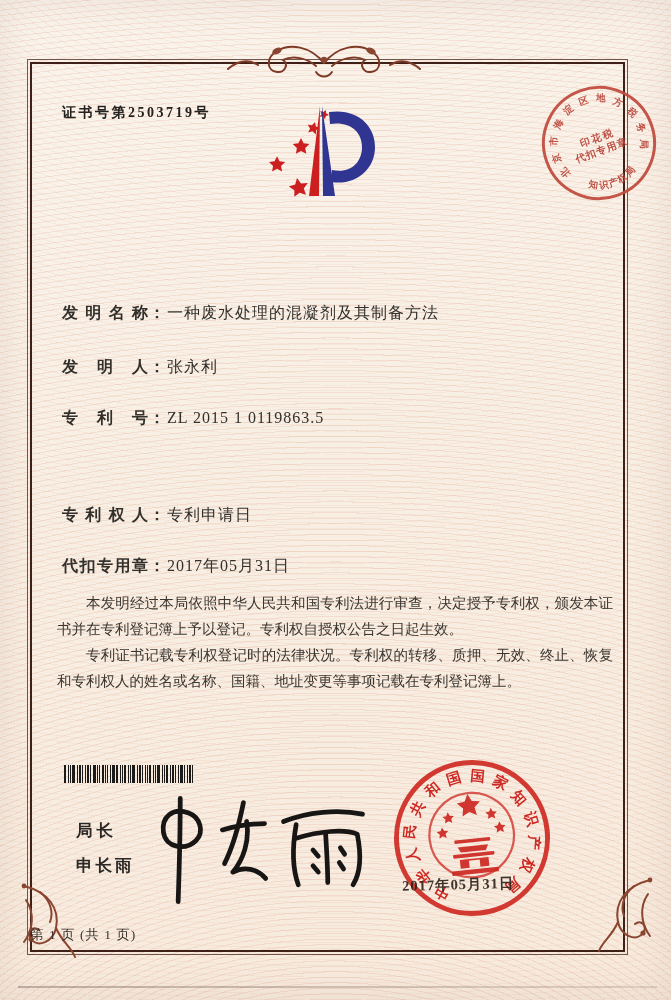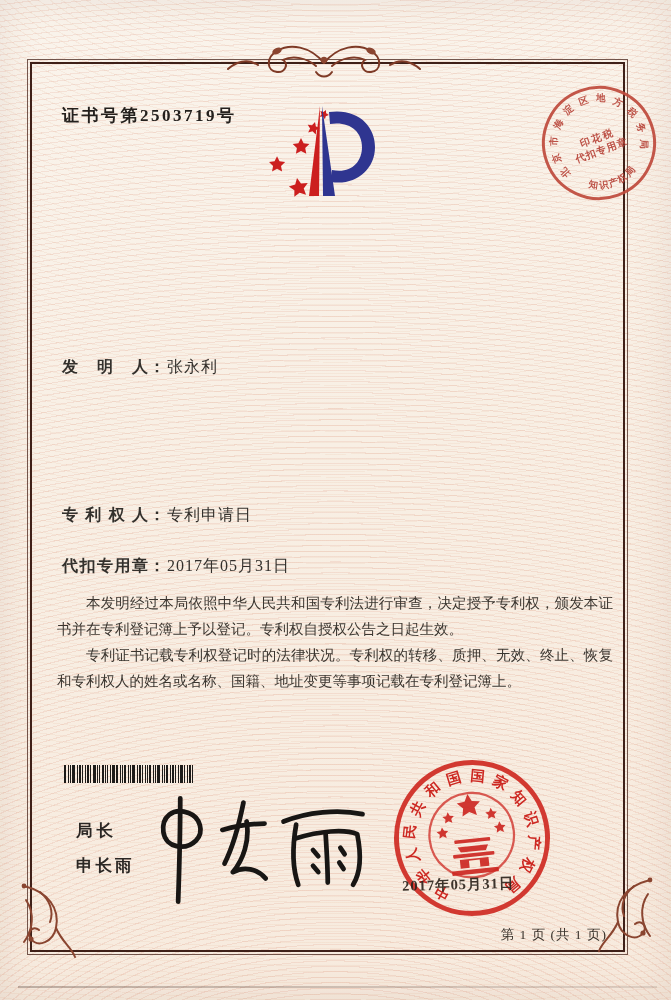--- a/index.html
+++ b/index.html
@@ -18,21 +18,21 @@
       repeating-radial-gradient(120% 55% at 50% 118%, rgba(214,120,96,.15) 0 1.5px, rgba(0,0,0,0) 1.5px 8px),
       repeating-radial-gradient(140% 60% at 50% -15%, rgba(214,140,96,.09) 0 1.5px, rgba(0,0,0,0) 1.5px 9px);
     z-index:0;
   }
   .frame {
     position:absolute; left:30px; top:62px; width:595px; height:890px;
     border:2.5px solid #3f2018; outline:1px solid rgba(70,35,25,.75); outline-offset:2px;
     z-index:1;
   }
   .cert-no {
-    position:absolute; left:62px; top:104px; font-size:17px; letter-spacing:2.5px;
+    position:absolute; left:62px; top:104px; font-size:14px; letter-spacing:2.5px;
     color:#24201d; font-weight:600; z-index:3;
   }
   .logo { position:absolute; left:263px; top:100px; width:118px; height:108px; z-index:3; }
   .title {
     position:absolute; left:30px; top:212px; width:595px; text-align:center;
     font-size:34px; font-weight:700; letter-spacing:20px; padding-left:20px;
     color:#171513; z-index:3;
   }
   .field { position:absolute; left:62px; font-size:16px; color:#33302c; z-index:3; white-space:nowrap; }
   .flabel { display:inline-block; width:86px; text-align:justify; text-align-last:justify; font-weight:600; }
@@ -70,21 +70,21 @@
     transform:rotate(-20deg); opacity:.92;
   }
   .seal-tax .ring { position:absolute; inset:2px; border:3px solid #bf4a3c; border-radius:50%; }
   .seal-tax .arc-char { position:absolute; font-size:9.5px; font-weight:700; color:#b8453a;
     line-height:1; pointer-events:none; }
   .seal-tax .ctr { position:absolute; left:0; width:100%; text-align:center;
     color:#b8453a; font-weight:700; }
   .ctr1 { top:47px; font-size:10px; letter-spacing:2px; }
   .ctr2 { top:60px; font-size:10px; letter-spacing:1px; }
   .page-footer {
-    position:absolute; left:30px; top:926px; width:577px; text-align:right;
+    position:absolute; left:30px; top:926px; width:577px; text-align:left;
     font-size:13.5px; color:#3a332c; letter-spacing:1px; z-index:3;
   }
   .ornament { position:absolute; z-index:2; }
   .edge-line { position:absolute; left:18px; right:14px; top:986px; height:2px;
     background:linear-gradient(90deg, rgba(90,70,60,.35), rgba(90,70,60,.15)); z-index:1; }
 </style>
 </head>
 <body>
 
 <div class="page">
@@ -166,22 +166,28 @@
       <span class="arc-char" style="left: 102.999px; top: 58.6928px; transform: translate(-50%, -50%) rotate(89.6deg);">务</span>
       <span class="arc-char" style="left: 99.7961px; top: 75.4827px; transform: translate(-50%, -50%) rotate(112deg);">局</span>
       <span class="arc-char" style="left: 38.8127px; top: 96.9667px; transform: translate(-50%, -50%) rotate(388deg);">知</span>
       <span class="arc-char" style="left: 48.5974px; top: 100.723px; transform: translate(-50%, -50%) rotate(374deg);">识</span>
       <span class="arc-char" style="left: 59px; top: 102px; transform: translate(-50%, -50%) rotate(360deg);">产</span>
       <span class="arc-char" style="left: 69.4026px; top: 100.723px; transform: translate(-50%, -50%) rotate(346deg);">权</span>
       <span class="arc-char" style="left: 79.1873px; top: 96.9667px; transform: translate(-50%, -50%) rotate(332deg);">局</span>
     </div>
 
 
+  <div class="field" style="top:303px">
+    <span class="flabel">发明名称</span><span class="colon">：</span><span class="fvalue">一种废水处理的混凝剂及其制备方法</span>
+  </div>
   <div class="field" style="top:357px">
     <span class="flabel">发明人</span><span class="colon">：</span><span class="fvalue">张永利</span>
+  </div>
+  <div class="field" style="top:408px">
+    <span class="flabel">专利号</span><span class="colon">：</span><span class="fvalue">ZL 2015 1 0119863.5</span>
   </div>
   <div class="field" style="top:505px">
     <span class="flabel">专利权人</span><span class="colon">：</span><span class="fvalue">专利申请日</span>
   </div>
   <div class="field" style="top:556px">
     <span class="flabel">代扣专用章</span><span class="colon">：</span><span class="fvalue">2017年05月31日</span>
   </div>
 
   <div class="body-text">
     <p>本发明经过本局依照中华人民共和国专利法进行审查，决定授予专利权，颁发本证书并在专利登记簿上予以登记。专利权自授权公告之日起生效。</p>

